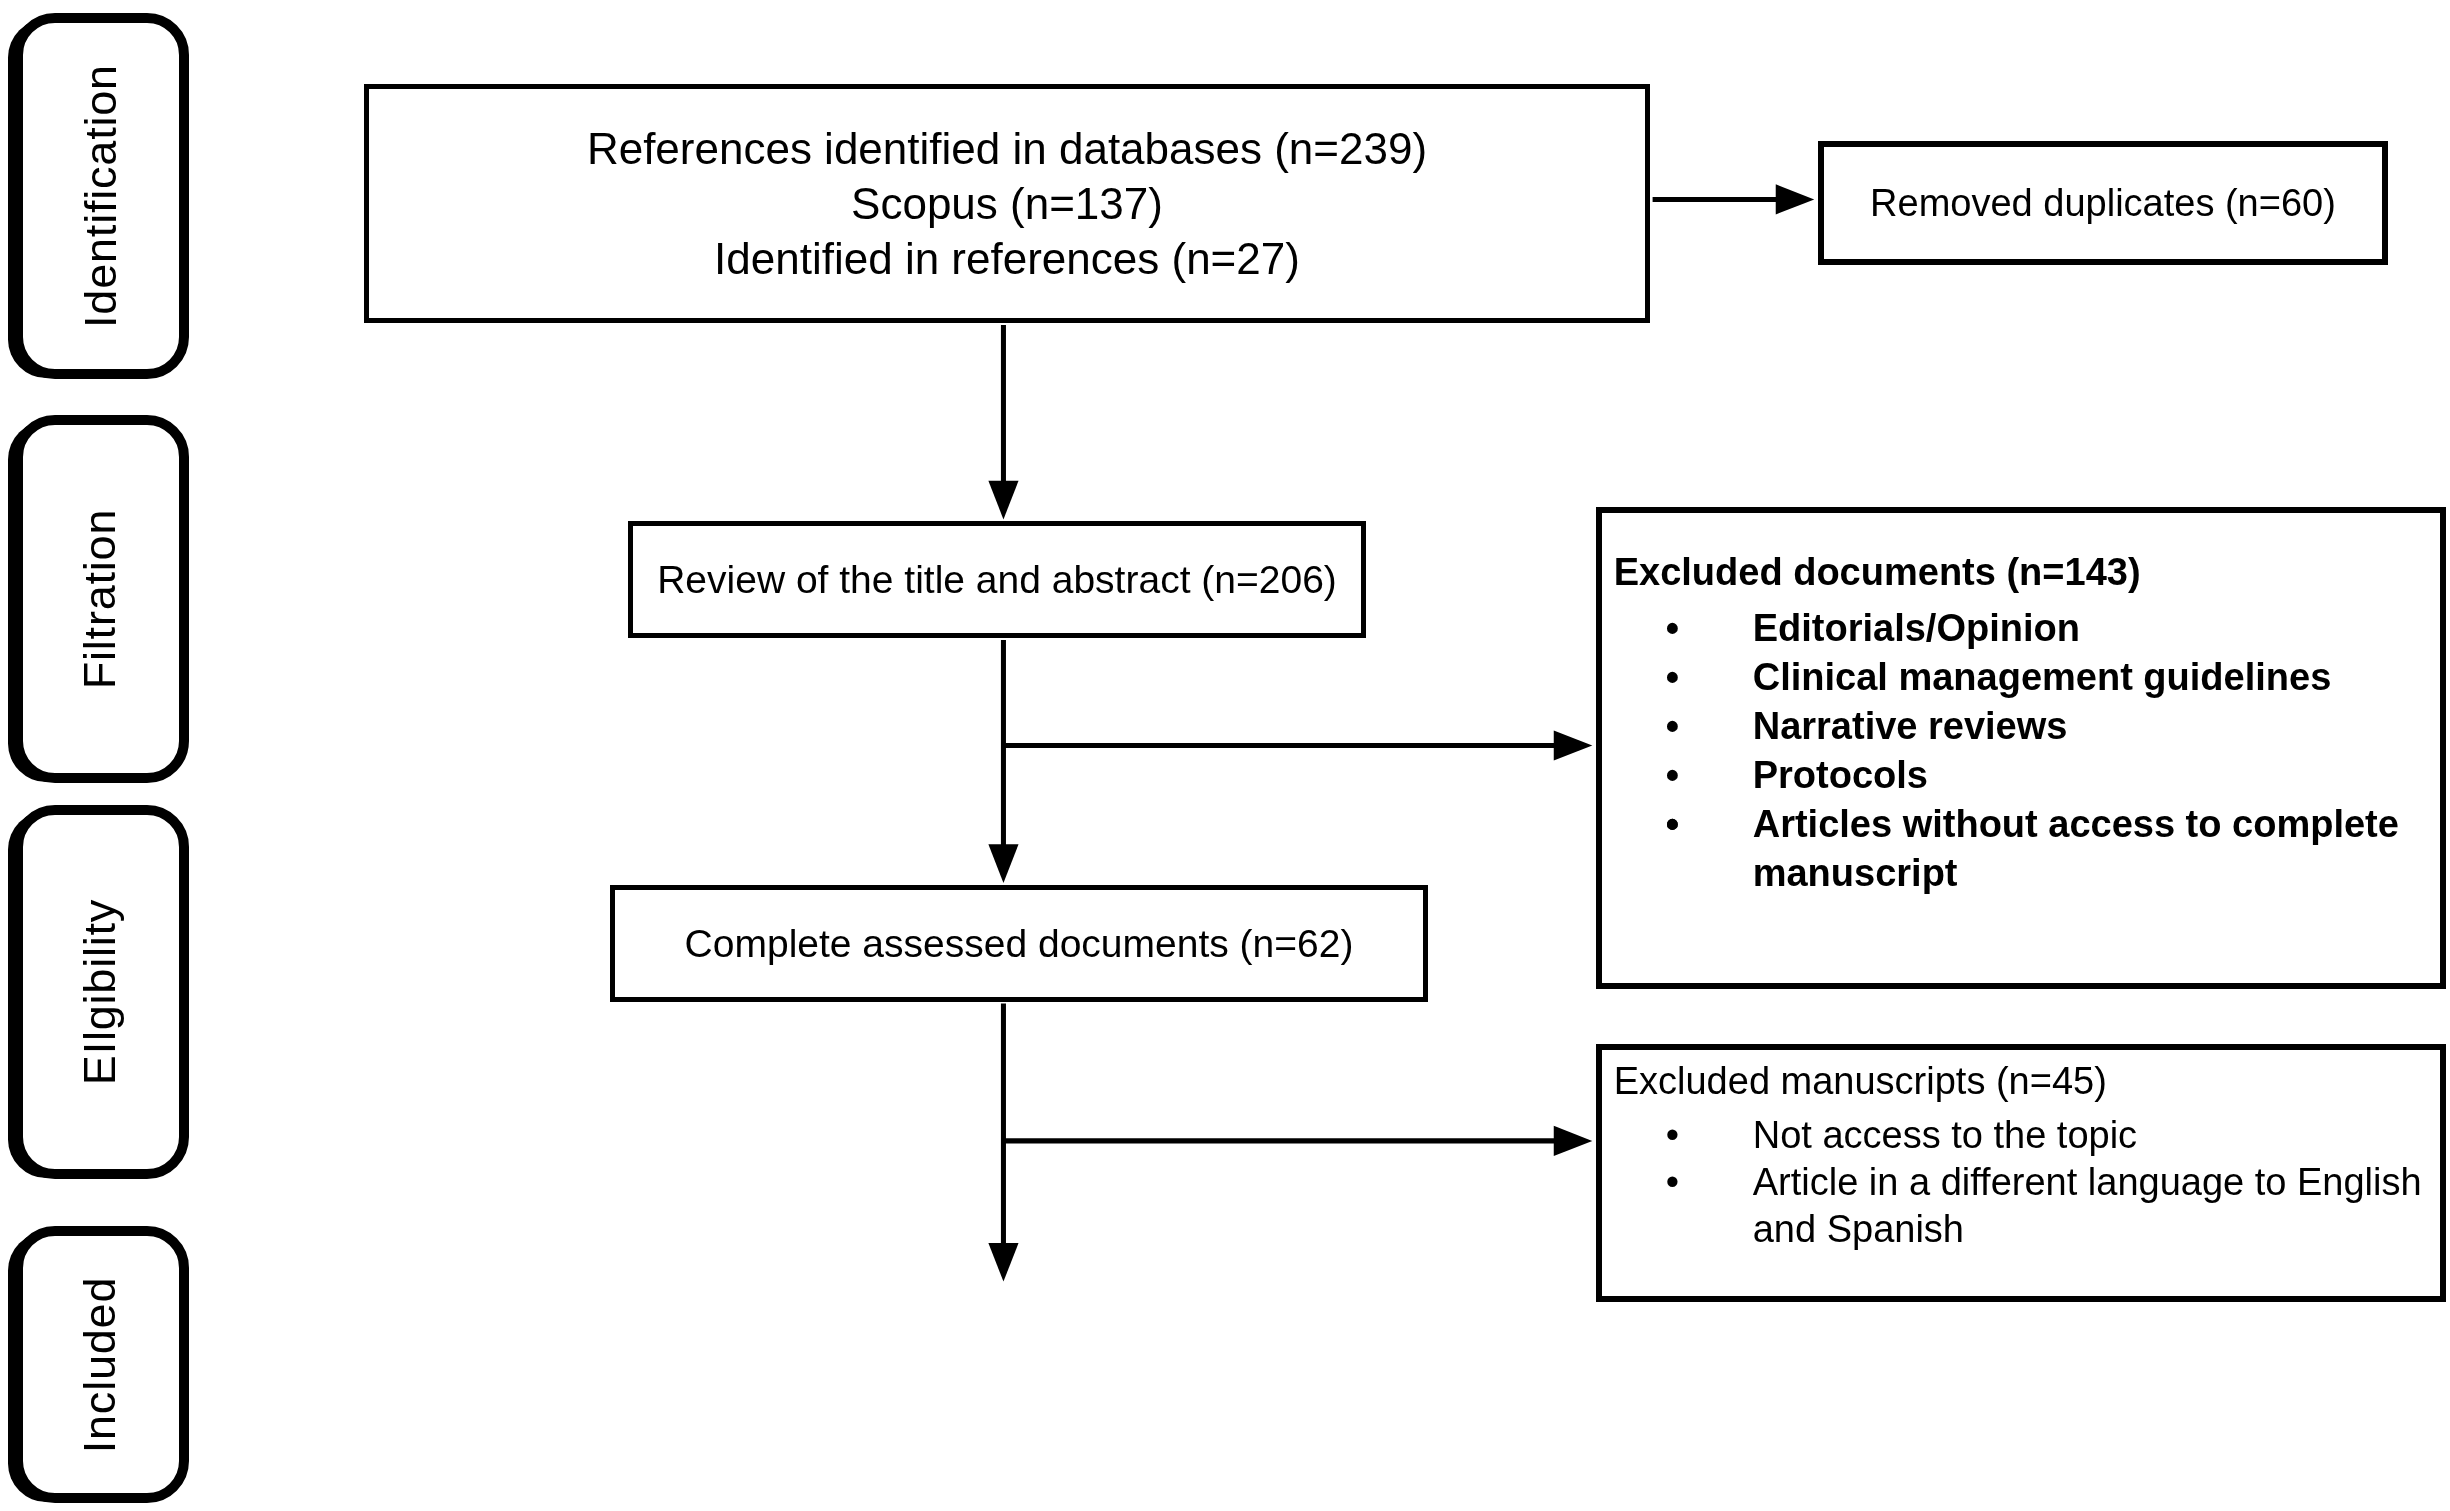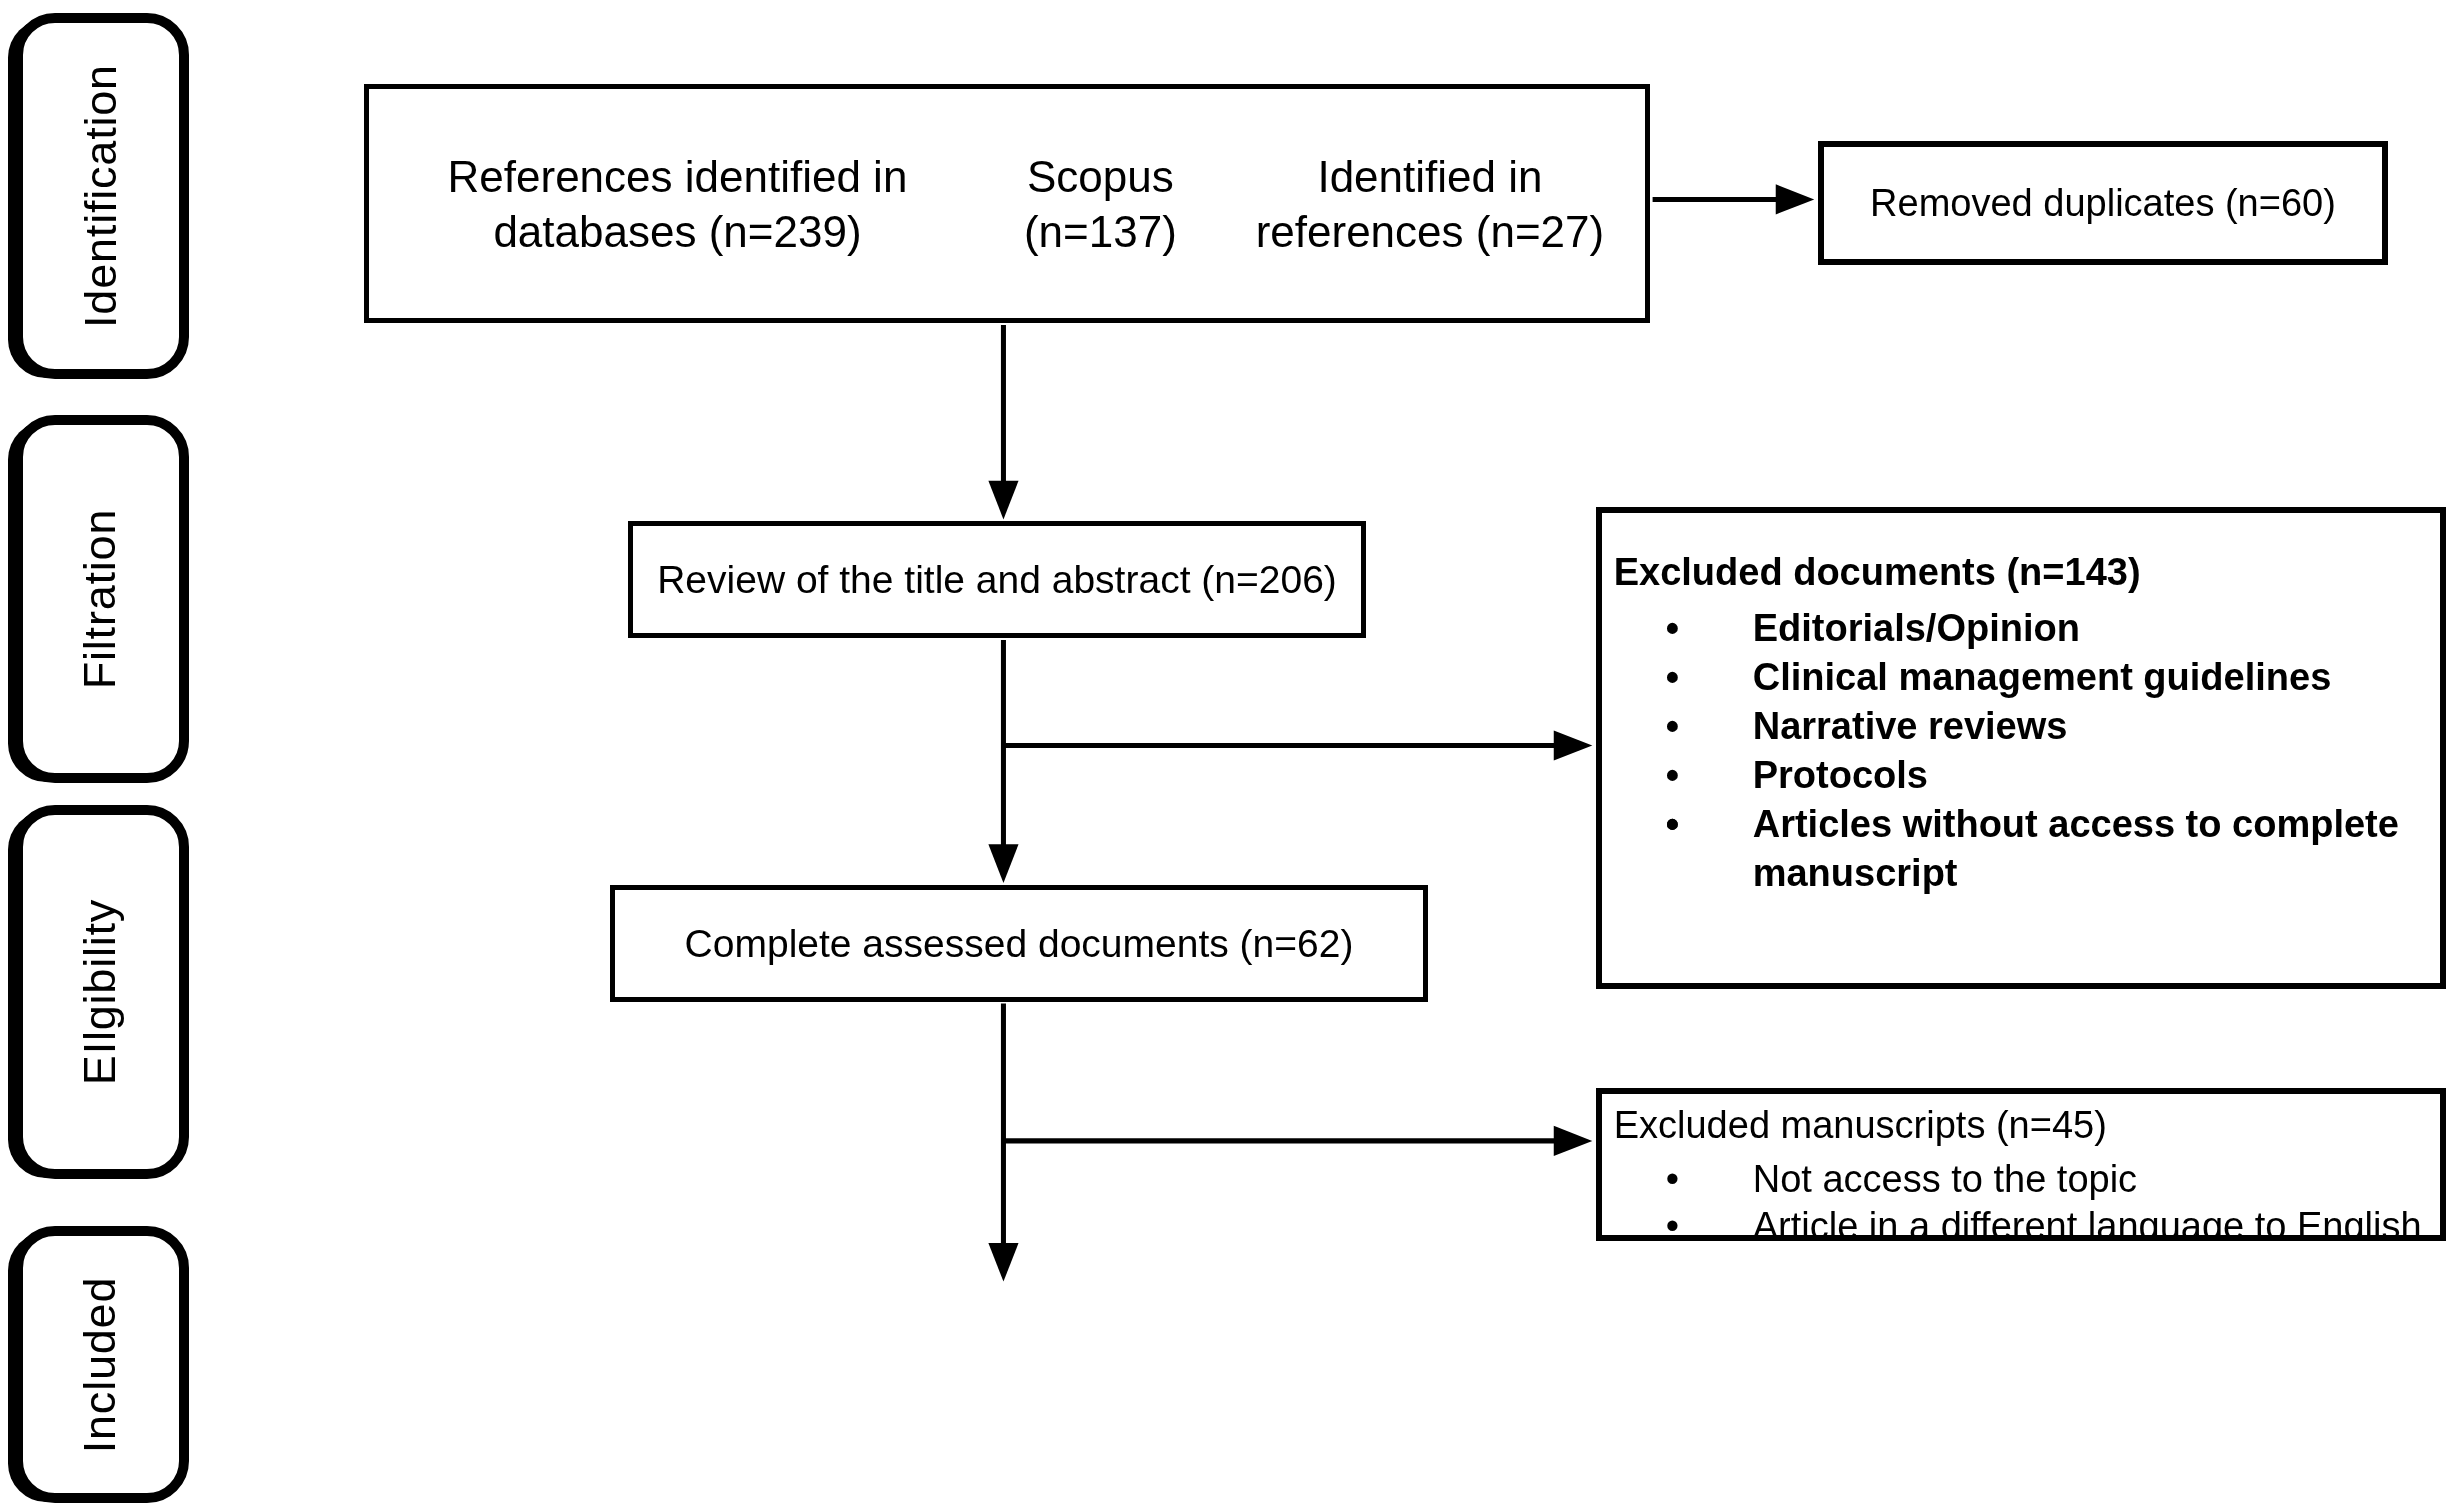--- a/index.html
+++ b/index.html
@@ -48,42 +48,42 @@
     position: absolute;
     box-sizing: border-box;
     background: #ffffff;
     border: 5px solid #000000;
     display: flex;
     align-items: center;
     justify-content: center;
     text-align: center;
     font-size: 39px;
   }
-  .fbox.stack { flex-direction: row; line-height: 55px; font-size: 44px; }
+  .fbox.stack { flex-direction: column; line-height: 55px; font-size: 44px; }
 
   .box-identified   { left: 364px;  top: 84px;  width: 1286px; height: 239px; border-width: 5.9px; }
   .box-review       { left: 628px;  top: 521px;  width: 738px;  height: 117px; }
   .box-complete     { left: 610px;  top: 885px; width: 818px;  height: 117px; }
   .box-included     { left: 610px;  top: 1283px; width: 818px;  height: 117px; }
   .box-duplicates   { left: 1818px; top: 141px;  width: 570px;  height: 124px; border-width: 6.7px; font-size: 38px; }
 
   
   .note {
     position: absolute;
     box-sizing: border-box;
     background: #ffffff;
     border: 6.7px solid #000000;
     text-align: left;
     font-size: 38px;
     line-height: 49px;
     padding: 35px 11.7px 0 11.7px;
     overflow: hidden;
   }
   .note-exdocs { left: 1596px; top: 507px;  width: 850px; height: 482px; font-weight: bold; }
-  .note-exman  { left: 1596px; top: 1044px; width: 850px; height: 153px; padding-top: 8.4px; line-height: 47px; margin-top: 44px; }
+  .note-exman  { left: 1596px; top: 1044px; width: 850px; height: 258px; padding-top: 8.4px; line-height: 47px; }
   .note .bullets { list-style: none; margin: 6.7px 0 0 0; padding: 0; }
   .note .bullets li { position: relative; padding-left: 139px; }
   .note .bullets .dot { position: absolute; left: 52px; top: 0; }
 </style>
 </head>
 <body>
 
 <div class="canvas">
 
   <svg class="connectors" viewBox="0 0 2925 1805">

